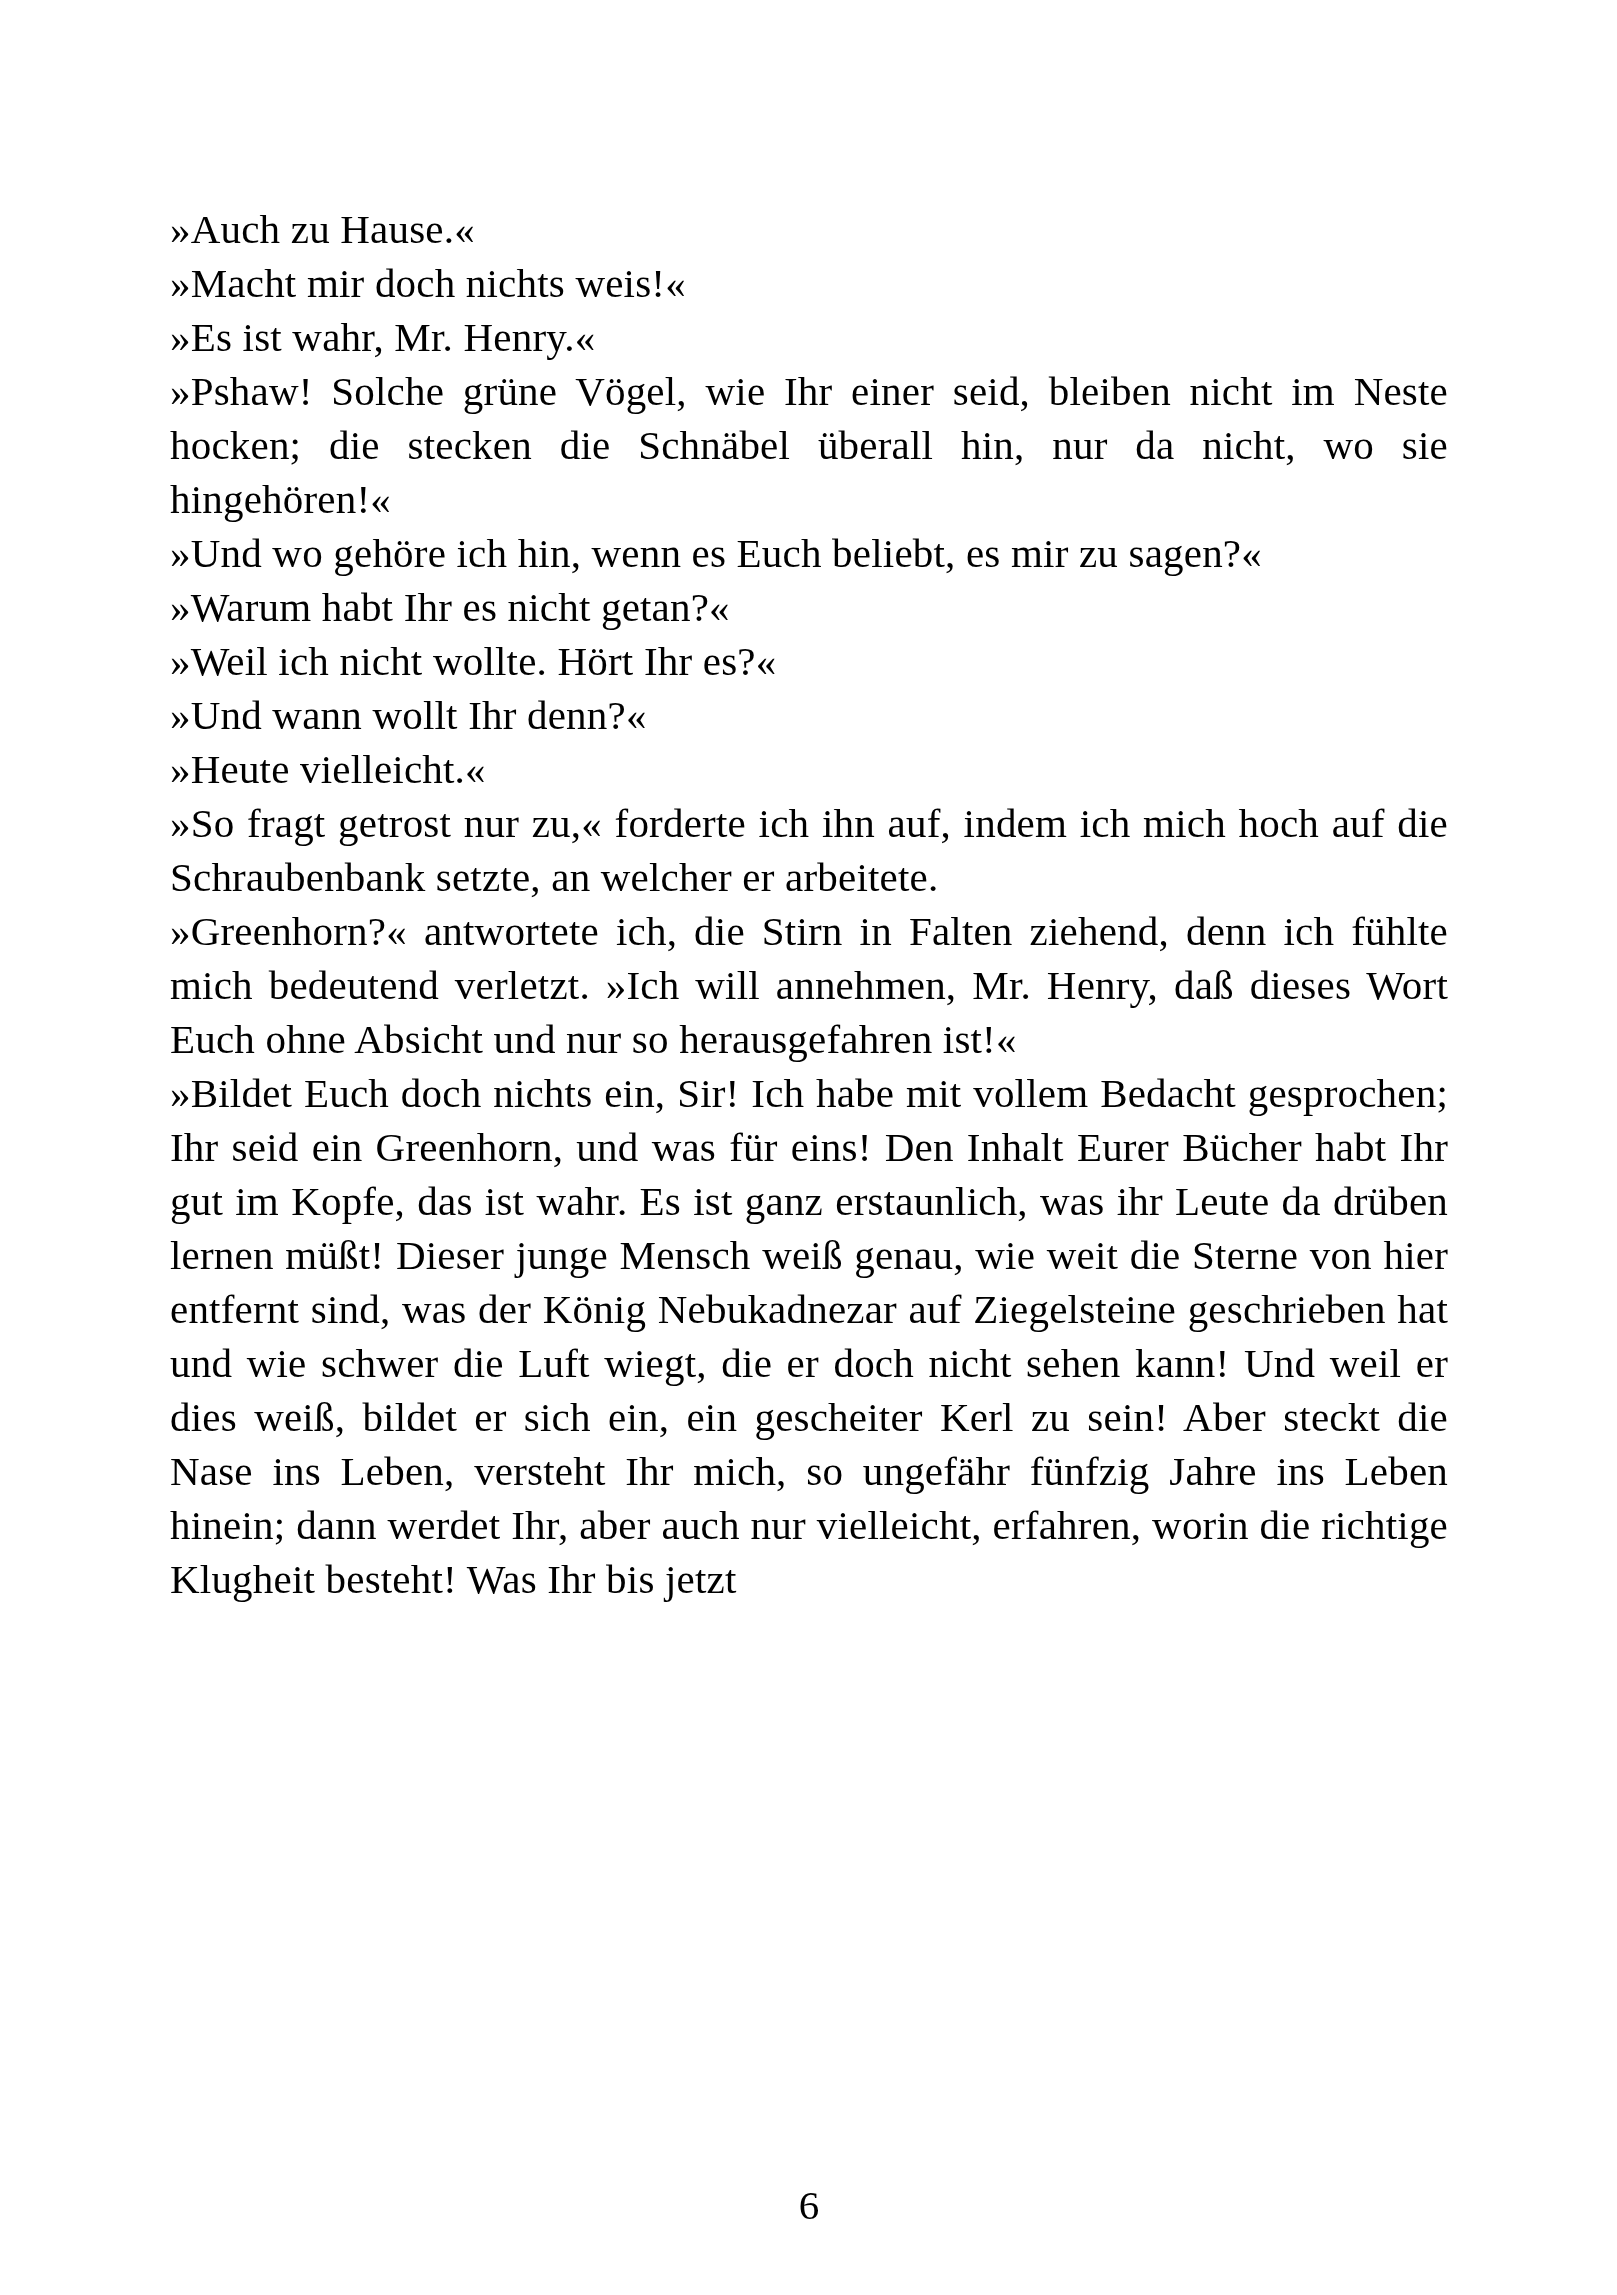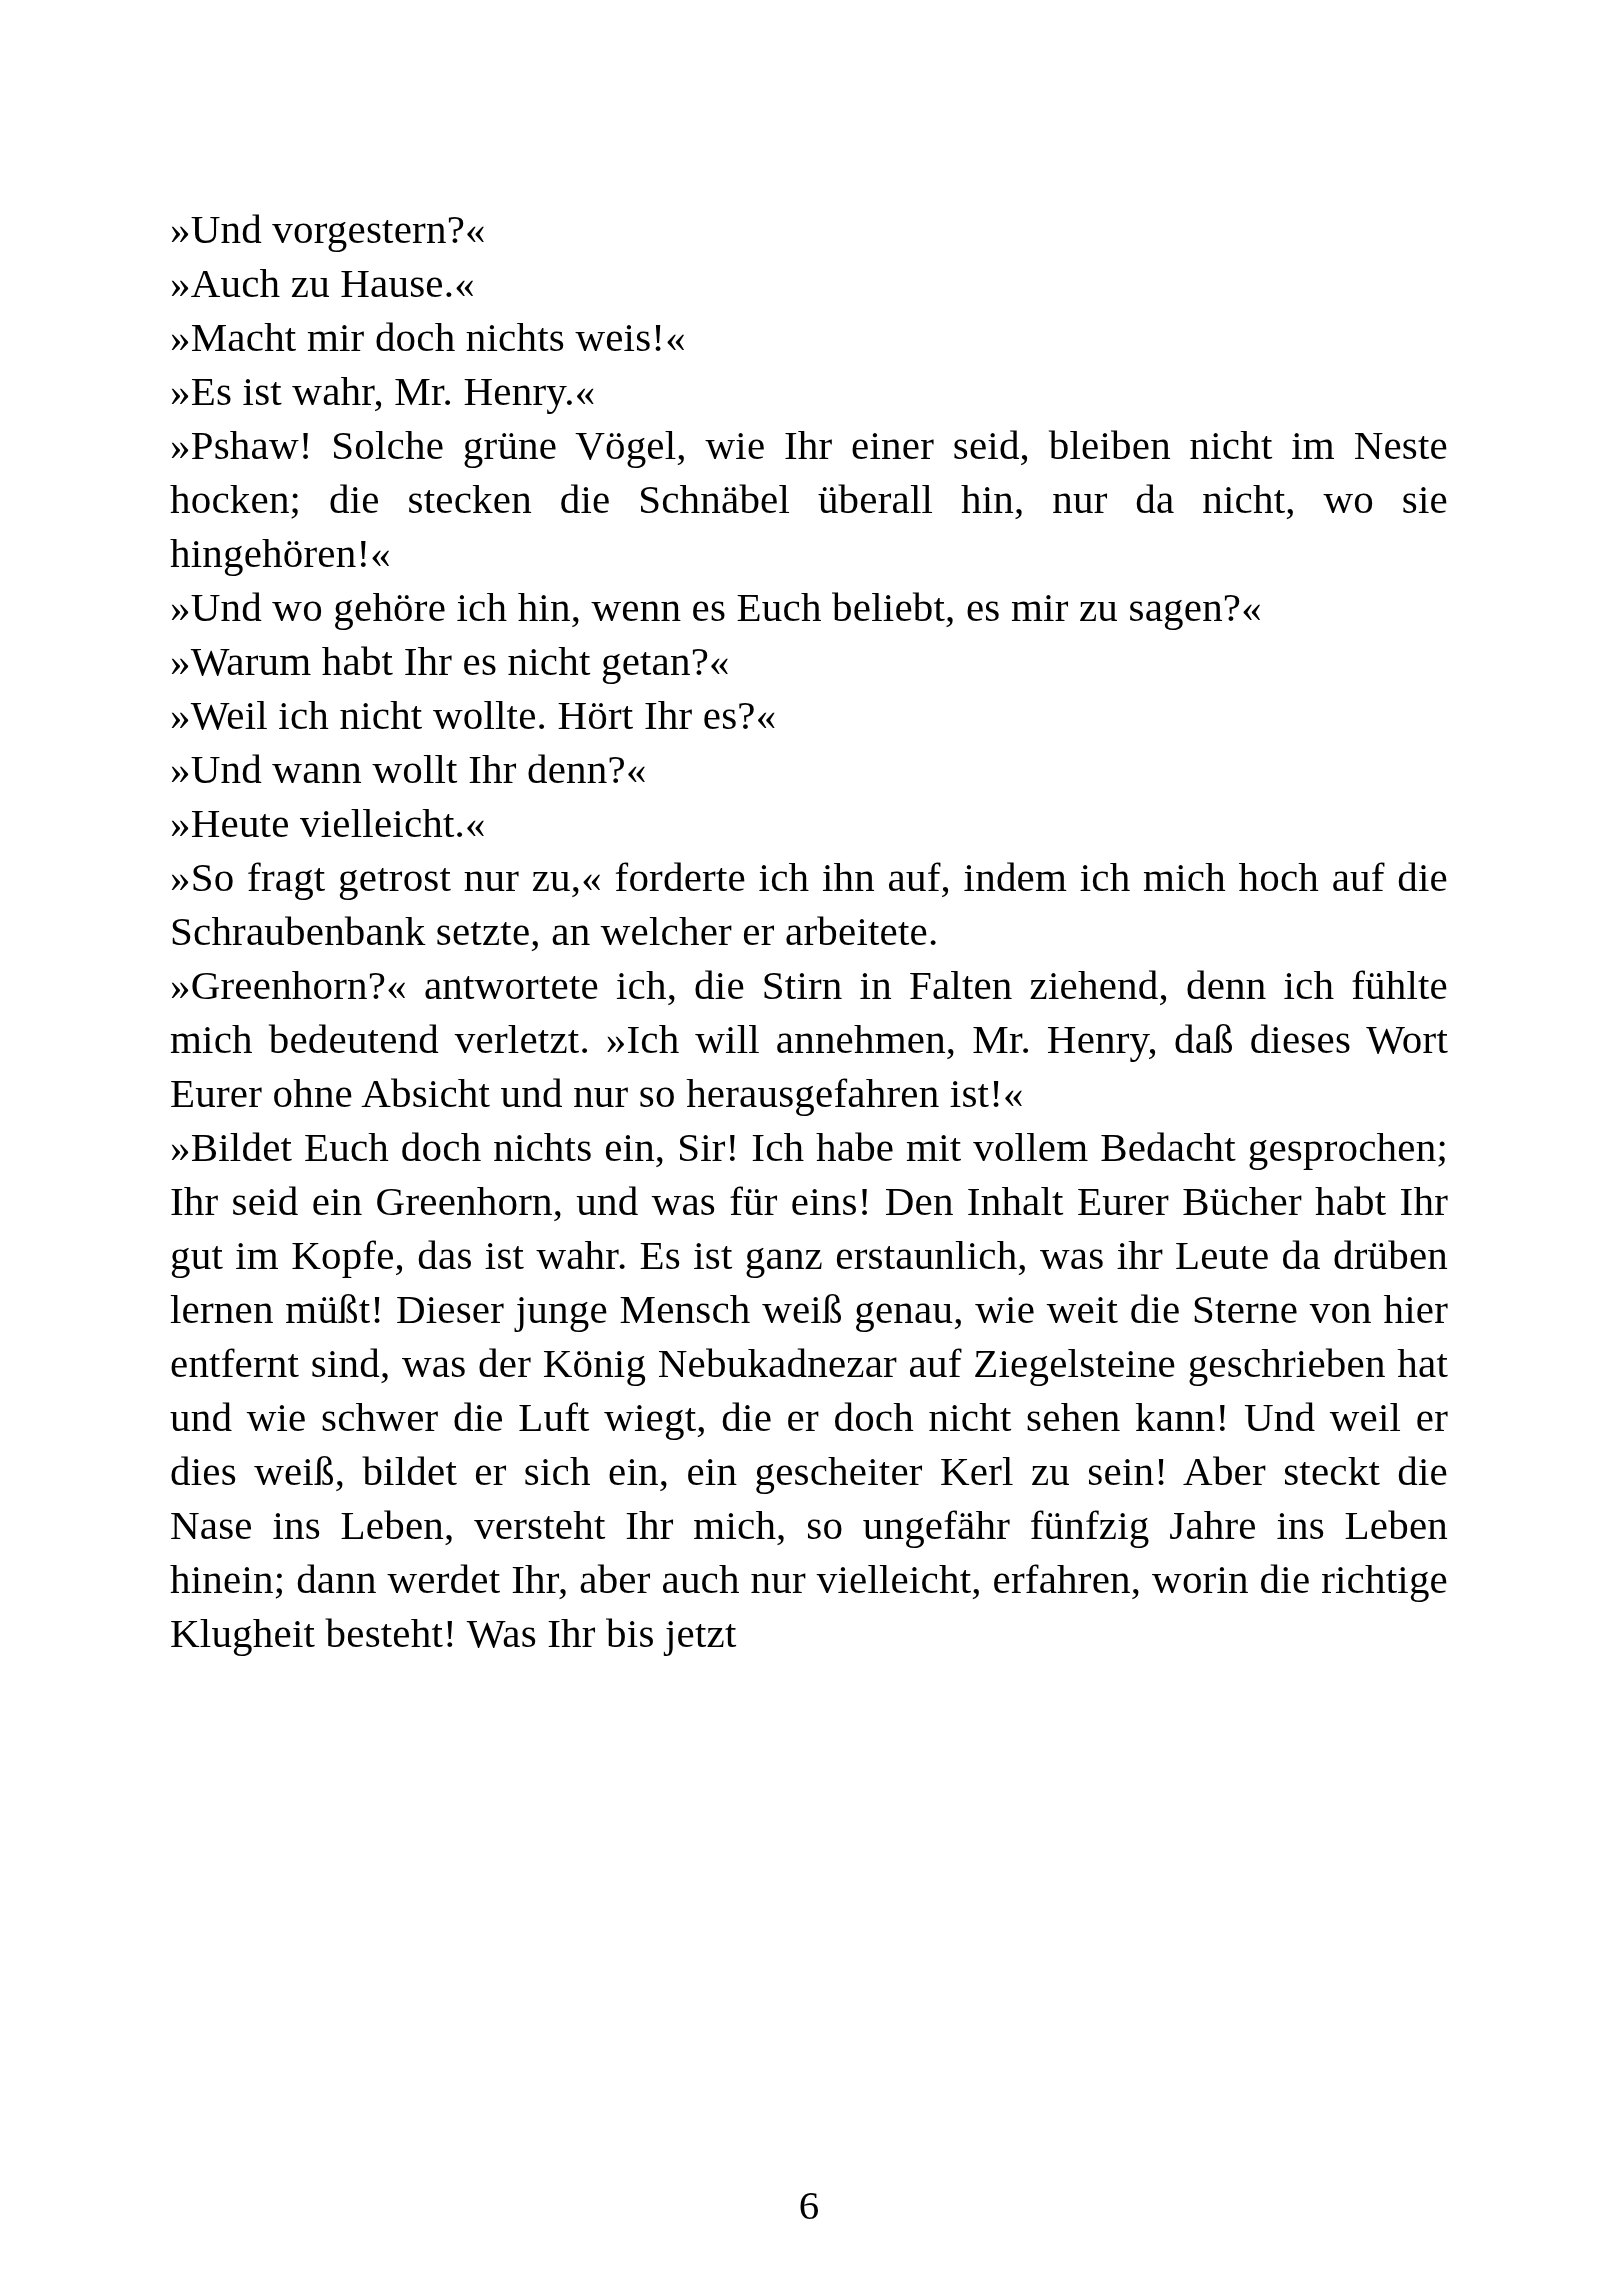--- a/index.html
+++ b/index.html
@@ -46,29 +46,28 @@
     text-align: center;
     font-size: 41px;
     line-height: 54px;
   }
 </style>
 </head>
 <body>
 
 <div class="page">
   <div class="text-block">
-      <p>»Und vorgestern?«</p>
       <p>»Auch zu Hause.«</p>
       <p>»Macht mir doch nichts weis!«</p>
       <p>»Es ist wahr, Mr. Henry.«</p>
       <p>»Pshaw! Solche grüne Vögel, wie Ihr einer seid, bleiben nicht im Neste hocken; die stecken die Schnäbel überall hin, nur da nicht, wo sie hingehören!«</p>
       <p>»Und wo gehöre ich hin, wenn es Euch beliebt, es mir zu sagen?«</p>
       <p>»Warum habt Ihr es nicht getan?«</p>
       <p>»Weil ich nicht wollte. Hört Ihr es?«</p>
       <p>»Und wann wollt Ihr denn?«</p>
       <p>»Heute vielleicht.«</p>
       <p>»So fragt getrost nur zu,« forderte ich ihn auf, indem ich mich hoch auf die Schraubenbank setzte, an welcher er arbeitete.</p>
-      <p>»Greenhorn?« antwortete ich, die Stirn in Falten ziehend, denn ich fühlte mich bedeutend verletzt. »Ich will annehmen, Mr. Henry, daß dieses Wort Eurer ohne Absicht und nur so herausgefahren ist!«</p>
+      <p>»Greenhorn?« antwortete ich, die Stirn in Falten ziehend, denn ich fühlte mich bedeutend verletzt. »Ich will annehmen, Mr. Henry, daß dieses Wort Euch ohne Absicht und nur so herausgefahren ist!«</p>
       <p>»Bildet Euch doch nichts ein, Sir! Ich habe mit vollem Bedacht gesprochen; Ihr seid ein Greenhorn, und was für eins! Den Inhalt Eurer Bücher habt Ihr gut im Kopfe, das ist wahr. Es ist ganz erstaunlich, was ihr Leute da drüben lernen müßt! Dieser junge Mensch weiß genau, wie weit die Sterne von hier entfernt sind, was der König Nebukadnezar auf Ziegelsteine geschrieben hat und wie schwer die Luft wiegt, die er doch nicht sehen kann! Und weil er dies weiß, bildet er sich ein, ein gescheiter Kerl zu sein! Aber steckt die Nase ins Leben, versteht Ihr mich, so ungefähr fünfzig Jahre ins Leben hinein; dann werdet Ihr, aber auch nur vielleicht, erfahren, worin die richtige Klugheit besteht! Was Ihr bis jetzt</p>
     </div>
   <div class="page-number">6</div>
 </div>
 
 
 </body></html>

